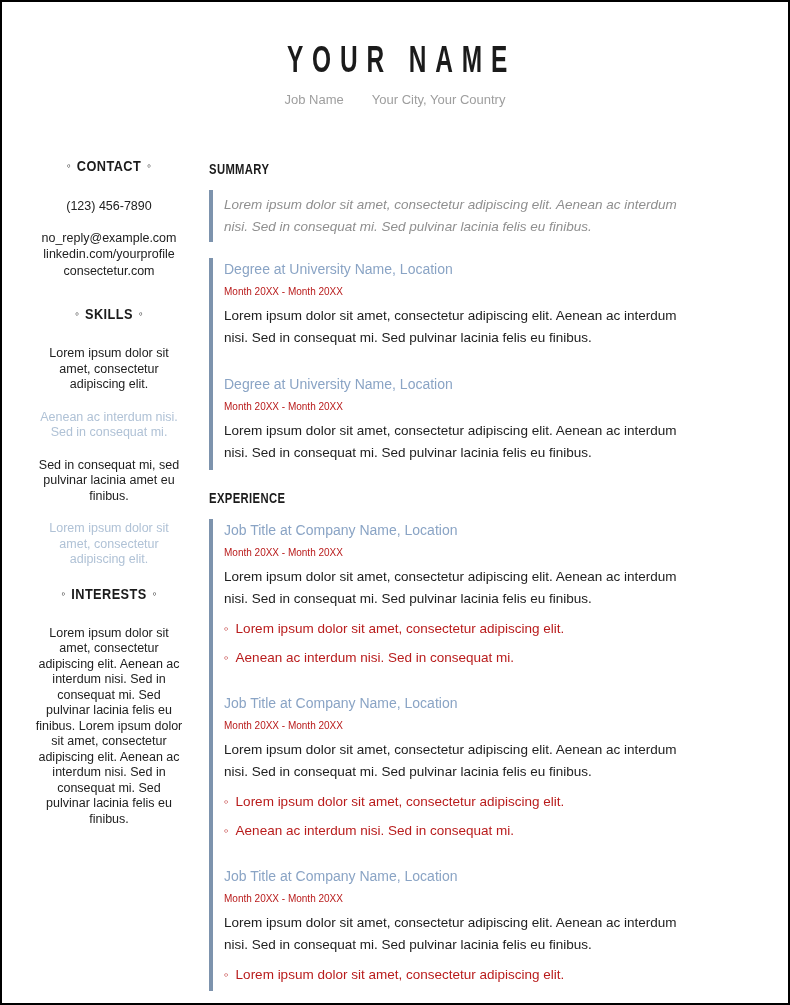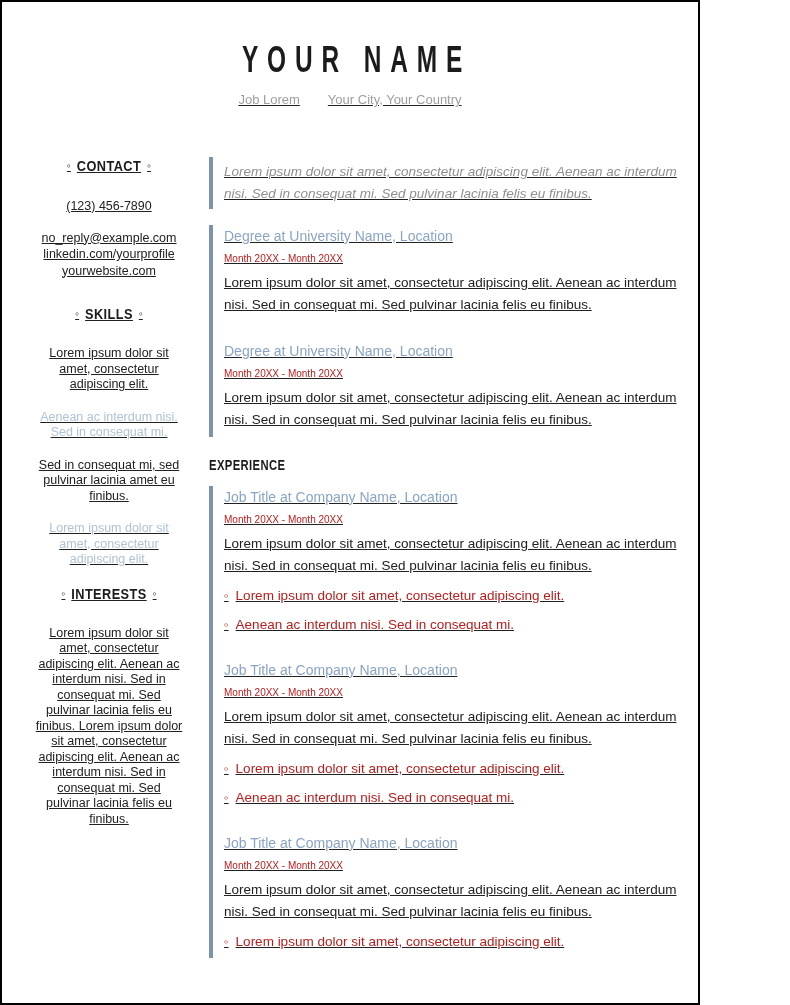--- a/index.html
+++ b/index.html
@@ -3,26 +3,25 @@
 <meta charset="utf-8">
 <style>
   * { margin: 0; padding: 0; box-sizing: border-box; }
   html, body { background: #ffffff; }
   body {
     font-family: "Liberation Sans", "DejaVu Sans", sans-serif;
     color: #212121;
     width: 790px;
   }
   .page {
-    width: 700px;
+    width: 790px;
     height: 1005px;
     border: 2px solid #000000;
     background: #ffffff;
     overflow: hidden;
-    text-decoration: underline;
   }
 
   
   header { text-align: center; margin-top: 38px; }
   .name {
     font-size: 36px;
     font-weight: 700;
     color: #1b1b1b;
     line-height: 40px;
     white-space: nowrap;
@@ -130,39 +129,39 @@
   .bullet { margin-right: 7px; font-size: 13px; }
 </style>
 </head>
 <body>
 
 <div class="page">
 
   <header>
     <h1 class="name"><span class="name-inner">YOUR NAME</span></h1>
     <div class="subtitle">
-      <span>Job Lorem</span>
+      <span>Job Name</span>
       <span>Your City, Your Country</span>
     </div>
   </header>
 
   <div class="columns">
 
     <aside class="sidebar">
 
       <div class="side-heading">
         <span class="ring">◦</span>
         <span class="side-heading-text">CONTACT</span>
         <span class="ring">◦</span>
       </div>
       <p class="phone">(123) 456-7890</p>
       <div class="contact-lines">
         <p>no_reply@example.com</p>
         <p>linkedin.com/yourprofile</p>
-        <p>yourwebsite.com</p>
+        <p>consectetur.com</p>
       </div>
 
       <div class="side-heading">
         <span class="ring">◦</span>
         <span class="side-heading-text">SKILLS</span>
         <span class="ring">◦</span>
       </div>
       <p class="side-par dark">Lorem ipsum dolor sit amet, consectetur adipiscing elit.</p>
       <p class="side-par light">Aenean ac interdum nisi. Sed in consequat mi.</p>
       <p class="side-par dark">Sed in consequat mi, sed pulvinar lacinia amet eu finibus.</p>
@@ -173,20 +172,21 @@
         <span class="side-heading-text">INTERESTS</span>
         <span class="ring">◦</span>
       </div>
       <p class="interests-text">Lorem ipsum dolor sit amet, consectetur adipiscing elit. Aenean ac interdum nisi. Sed in consequat mi. Sed pulvinar lacinia felis eu finibus. Lorem ipsum dolor sit amet, consectetur adipiscing elit. Aenean ac interdum nisi. Sed in consequat mi. Sed pulvinar lacinia felis eu finibus.</p>
 
     </aside>
 
     <main class="main">
 
       <section>
+        <h2 class="sec-heading"><span class="sec-heading-text">SUMMARY</span></h2>
         <div class="block summary-block">
           <p class="summary-text">Lorem ipsum dolor sit amet, consectetur adipiscing elit. Aenean ac interdum nisi. Sed in consequat mi. Sed pulvinar lacinia felis eu finibus.</p>
         </div>
       </section>
 
       <section>
         <div class="block">
 
           <article class="entry">
             <h3 class="entry-title">Degree at University Name, Location</h3>

